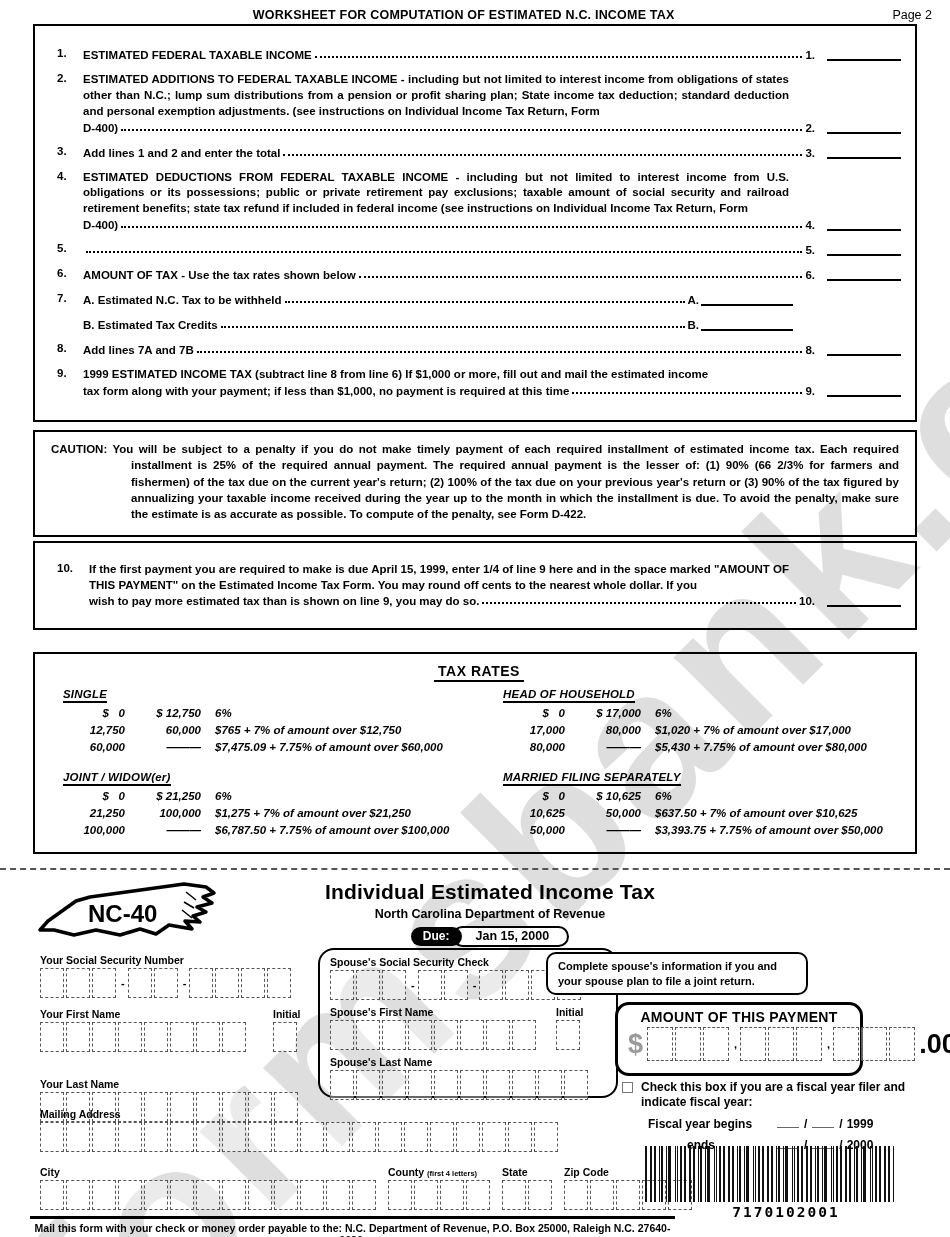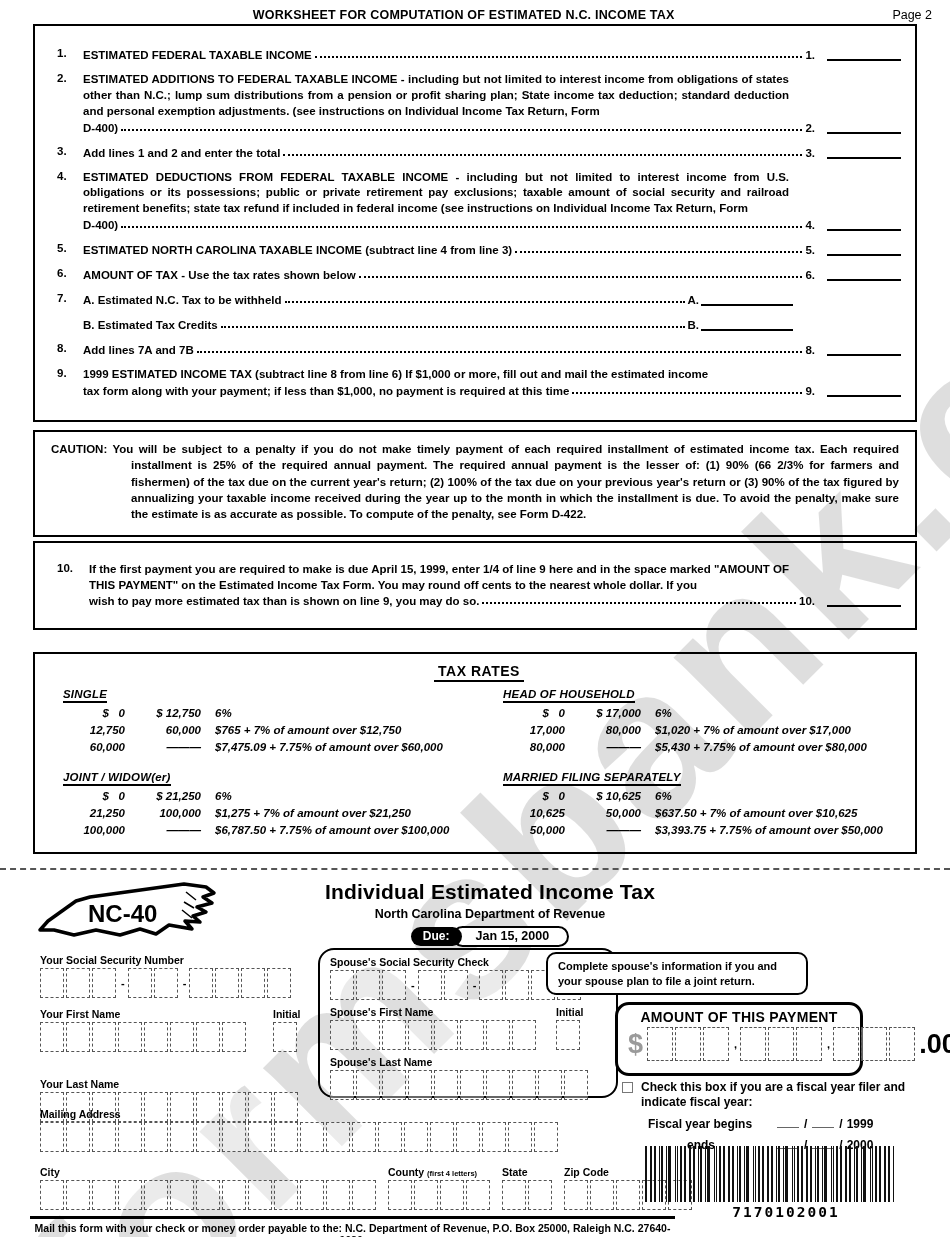--- a/index.html
+++ b/index.html
@@ -156,21 +156,20 @@
               <span class="leader"></span>
               <span class="ws-ref">4.</span>
               <span class="blank"></span>
             </div>
           </div>
         </div>
         <div class="ws-line">
           <div class="ws-no">5.</div>
           <div class="ws-body">
             <div class="tail-row">
-              <span class="ws-tail">ESTIMATED NORTH CAROLINA TAXABLE INCOME (subtract line 4 from line 3)</span>
               <span class="leader"></span>
               <span class="ws-ref">5.</span>
               <span class="blank"></span>
             </div>
           </div>
         </div>
         <div class="ws-line">
           <div class="ws-no">6.</div>
           <div class="ws-body">
             <div class="tail-row">

